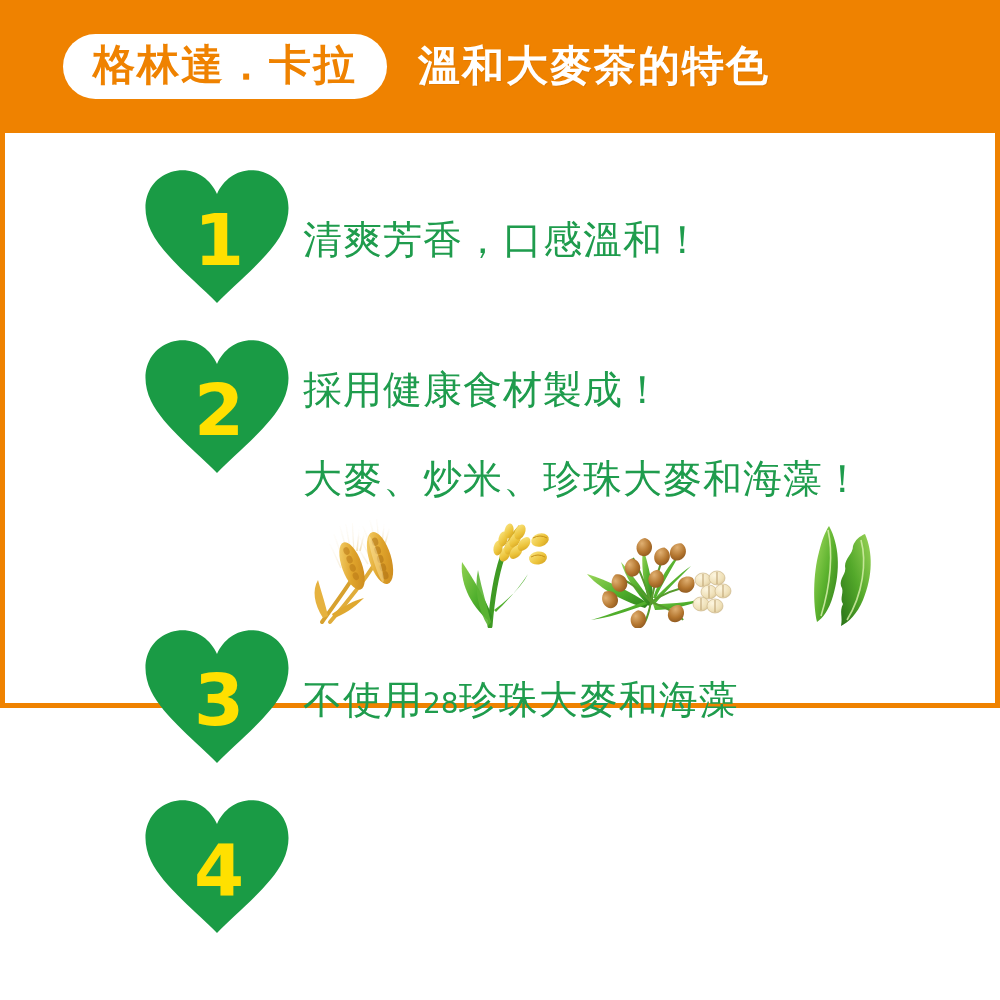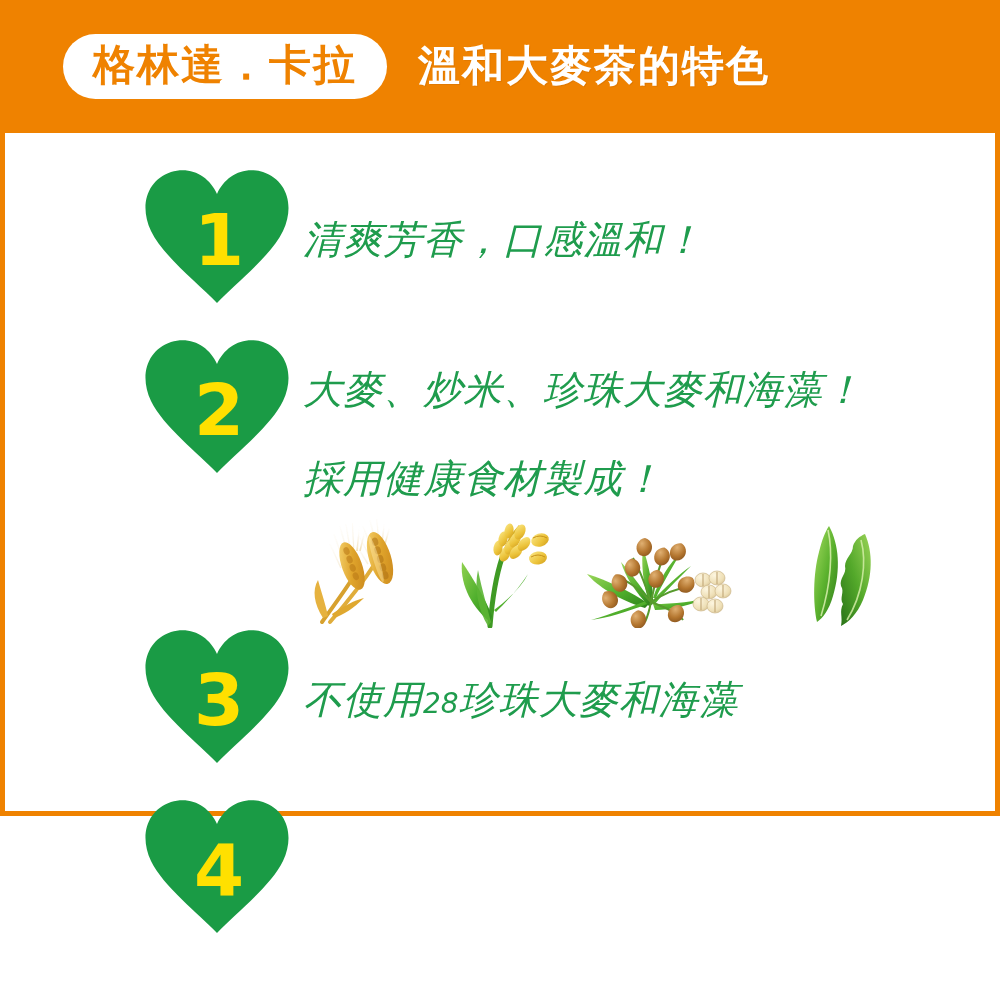--- a/index.html
+++ b/index.html
@@ -7,21 +7,21 @@
 
   html, body {
     width:1000px; height:1000px;
     background:#ffffff;
     font-family:"Liberation Sans","DejaVu Sans",sans-serif;
     overflow:hidden;
   }
 
   .poster {
     position:relative;
-    width:1000px; height:816px;
+    width:1000px; height:708px;
     background:#ffffff;
     border-left:5px solid #ef8200;
     border-right:5px solid #ef8200;
     border-bottom:5px solid #ef8200;
   }
 
   
   .header {
     position:absolute;
     left:-5px; top:0;
@@ -106,21 +106,20 @@
     padding-top:0;
   }
 
   .feature-line {
     color:#1f9c4d;
     font-size:39px;
     font-weight:500;
     letter-spacing:1px;
     line-height:1.0;
     white-space:nowrap;
-    font-style:italic;
   }
   .feature-line .small-num {
     font-size:28px;
     font-family:"DejaVu Sans","Liberation Sans",sans-serif;
     letter-spacing:0;
   }
 
   
   .row-1 { height:170px; }
   .row-1 .feature-body { padding-top:52px; }
@@ -189,22 +188,22 @@
       <div class="heart-wrap">
         <div class="heart">
           <svg viewBox="0 0 148 138" xmlns="http://www.w3.org/2000/svg" aria-hidden="true">
             <path d="M74 135 C 56 116 20 88 8 63 C -4 38 4 12 28 4 C 48 -2 66 8 74 26 C 82 8 100 -2 120 4 C 144 12 152 38 140 63 C 128 88 92 116 74 135 Z" fill="#1a9b45"></path>
           </svg>
         </div>
         <div class="heart-num">2</div>
       </div>
 
       <div class="feature-body">
+        <div class="feature-line">採用健康食材製成！</div>
         <div class="feature-line">大麥、炒米、珍珠大麥和海藻！</div>
-        <div class="feature-line">採用健康食材製成！</div>
 
         <div class="ingredients">
 
           <div class="ingredient ing-1">
             <svg width="118" height="110" viewBox="0 0 118 110" xmlns="http://www.w3.org/2000/svg" aria-hidden="true">
               <defs>
                 <linearGradient id="gGold" x1="0" y1="0" x2="1" y2="1">
                   <stop offset="0" stop-color="#f8d97a"></stop>
                   <stop offset="0.5" stop-color="#e0a52c"></stop>
                   <stop offset="1" stop-color="#c8841a"></stop>

